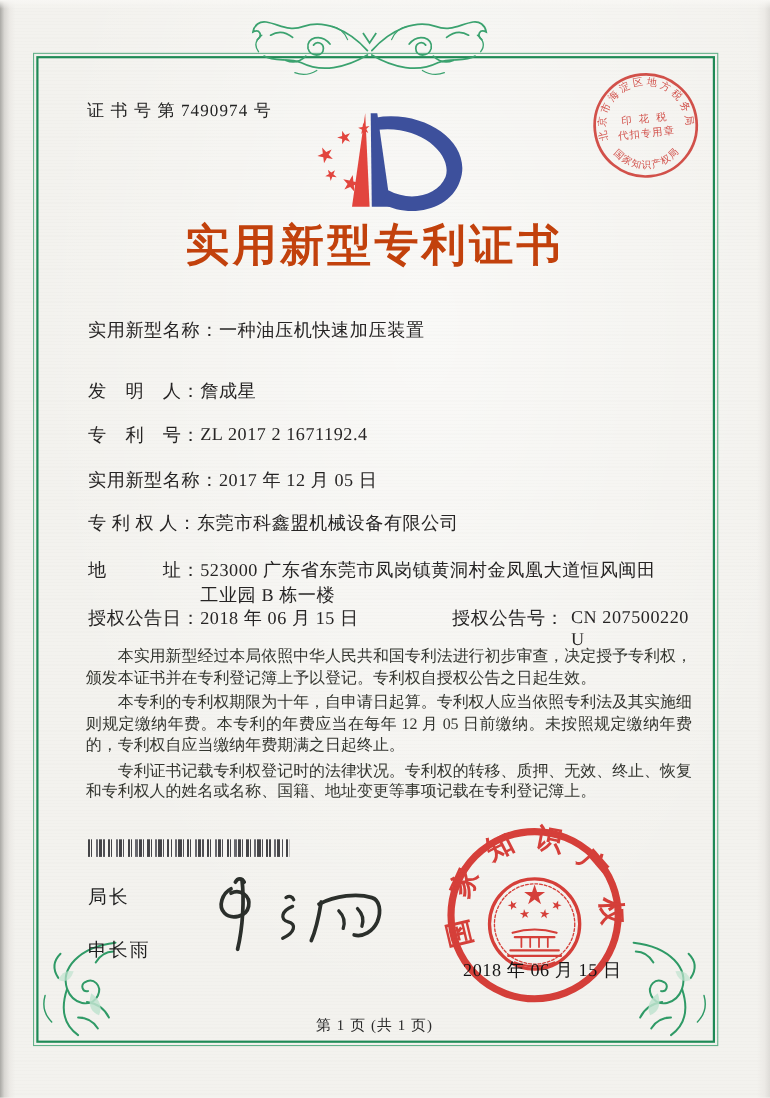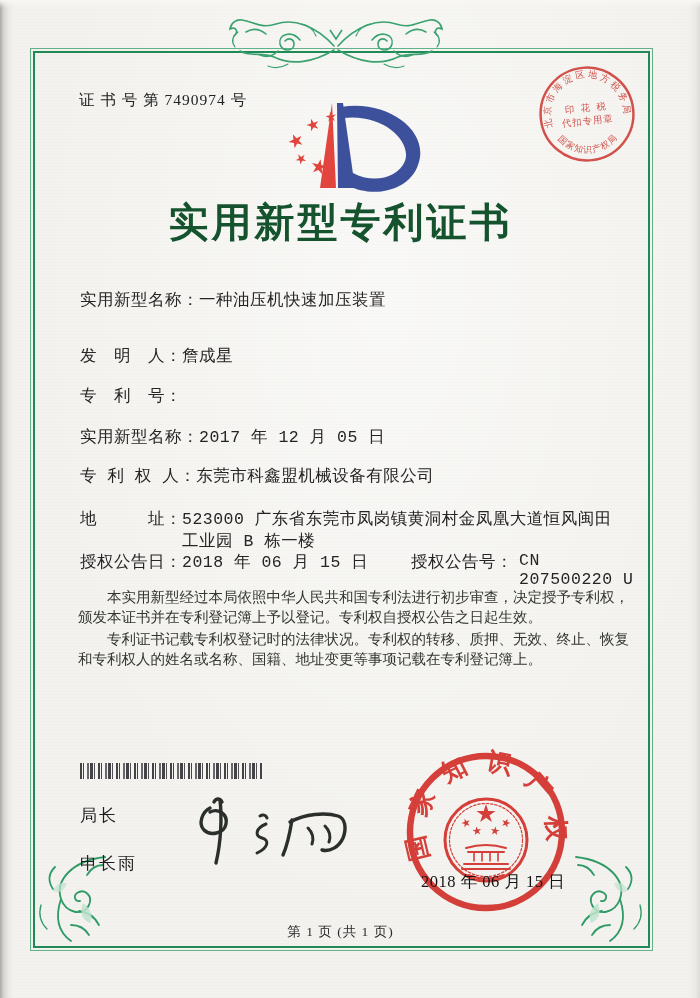--- a/index.html
+++ b/index.html
@@ -20,24 +20,24 @@
   .edge-top{position:absolute;left:0;top:0;right:0;height:8px;
     background:linear-gradient(180deg,#f8f7f4 0px,rgba(243,242,238,0) 8px);}
 
   .frame{position:absolute;left:30px;top:48px;width:621px;height:901px;
     border:1px solid #63b189;}
   .frame::before{content:'';position:absolute;inset:2px;border:2px solid #1f8a56;}
 
   .cert-no{position:absolute;left:79px;top:90px;font-size:15.5px;letter-spacing:1px;color:#222;}
 
   .title{position:absolute;left:30px;top:195px;width:621px;text-align:center;
-    font-size:40px;font-weight:700;letter-spacing:3px;color:#14532d;}
+    font-size:40px;font-weight:700;letter-spacing:3px;color:#c2410c;}
 
   .field-row{position:absolute;left:80px;width:560px;display:flex;
-    font-size:16.5px;letter-spacing:.5px;color:#262424;font-family:Liberation Mono, monospace;}
+    font-size:16.5px;letter-spacing:.5px;color:#262424;}
   .flabel{flex:none;display:inline-block;min-width:99px;}
   .fvalue{white-space:pre-line;}
   .pair2{position:absolute;left:331px;top:0;display:flex;}
   .pair2 .flabel{min-width:0;margin-right:6px;}
 
   .paras{position:absolute;left:78px;top:588px;width:551px;
     font-size:14.5px;line-height:19.5px;text-align:justify;color:#33352f;}
   .paras p{margin:0 0 3px 0;text-indent:2em;}
 
   .barcode{position:absolute;left:80px;top:763px;width:183px;height:16px;opacity:.88;
@@ -161,20 +161,21 @@
 <div class="field-row" style="top:289px">
   <span class="flabel">实用新型名称：</span>
   <span class="fvalue">一种油压机快速加压装置</span>
 </div>
 <div class="field-row" style="top:345px">
   <span class="flabel">发　明　人：</span>
   <span class="fvalue">詹成星</span>
 </div>
 <div class="field-row" style="top:385px">
   <span class="flabel">专　利　号：</span>
+  <span class="fvalue">ZL 2017 2 1671192.4</span>
 </div>
 <div class="field-row" style="top:426px">
   <span class="flabel">实用新型名称：</span>
   <span class="fvalue">2017 年 12 月 05 日</span>
 </div>
 <div class="field-row" style="top:465px">
   <span class="flabel">专 利 权 人：</span>
   <span class="fvalue">东莞市科鑫盟机械设备有限公司</span>
 </div>
 <div class="field-row" style="top:508px">
@@ -186,20 +187,21 @@
   <span class="flabel">授权公告日：</span>
   <span class="fvalue">2018 年 06 月 15 日</span>
   <span class="pair2">
     <span class="flabel">授权公告号：</span>
     <span class="fvalue">CN 207500220 U</span>
   </span>
 </div>
 
 <div class="paras">
   <p>本实用新型经过本局依照中华人民共和国专利法进行初步审查，决定授予专利权，颁发本证书并在专利登记簿上予以登记。专利权自授权公告之日起生效。</p>
+  <p>本专利的专利权期限为十年，自申请日起算。专利权人应当依照专利法及其实施细则规定缴纳年费。本专利的年费应当在每年 12 月 05 日前缴纳。未按照规定缴纳年费的，专利权自应当缴纳年费期满之日起终止。</p>
   <p>专利证书记载专利权登记时的法律状况。专利权的转移、质押、无效、终止、恢复和专利权人的姓名或名称、国籍、地址变更等事项记载在专利登记簿上。</p>
 </div>
 
 <div class="barcode"></div>
 
 <div class="officer">
   <div>局长</div>
   <div class="name">申长雨</div>
 </div>
 

